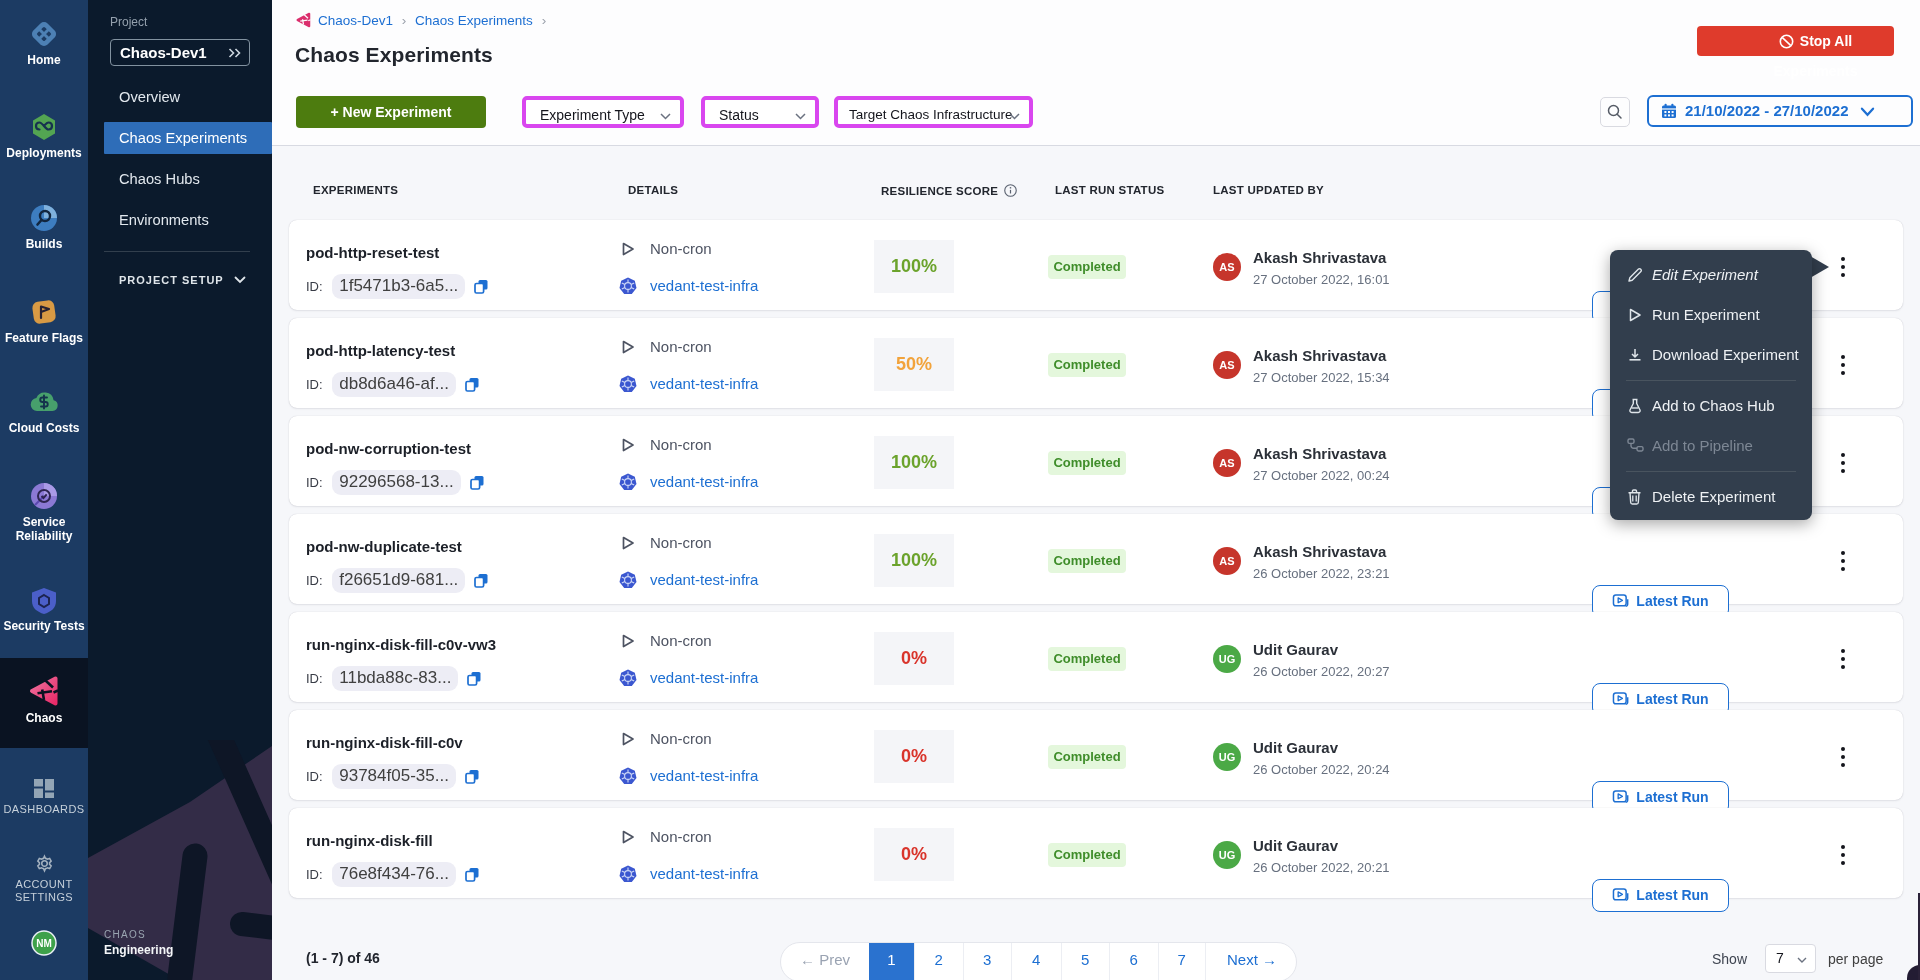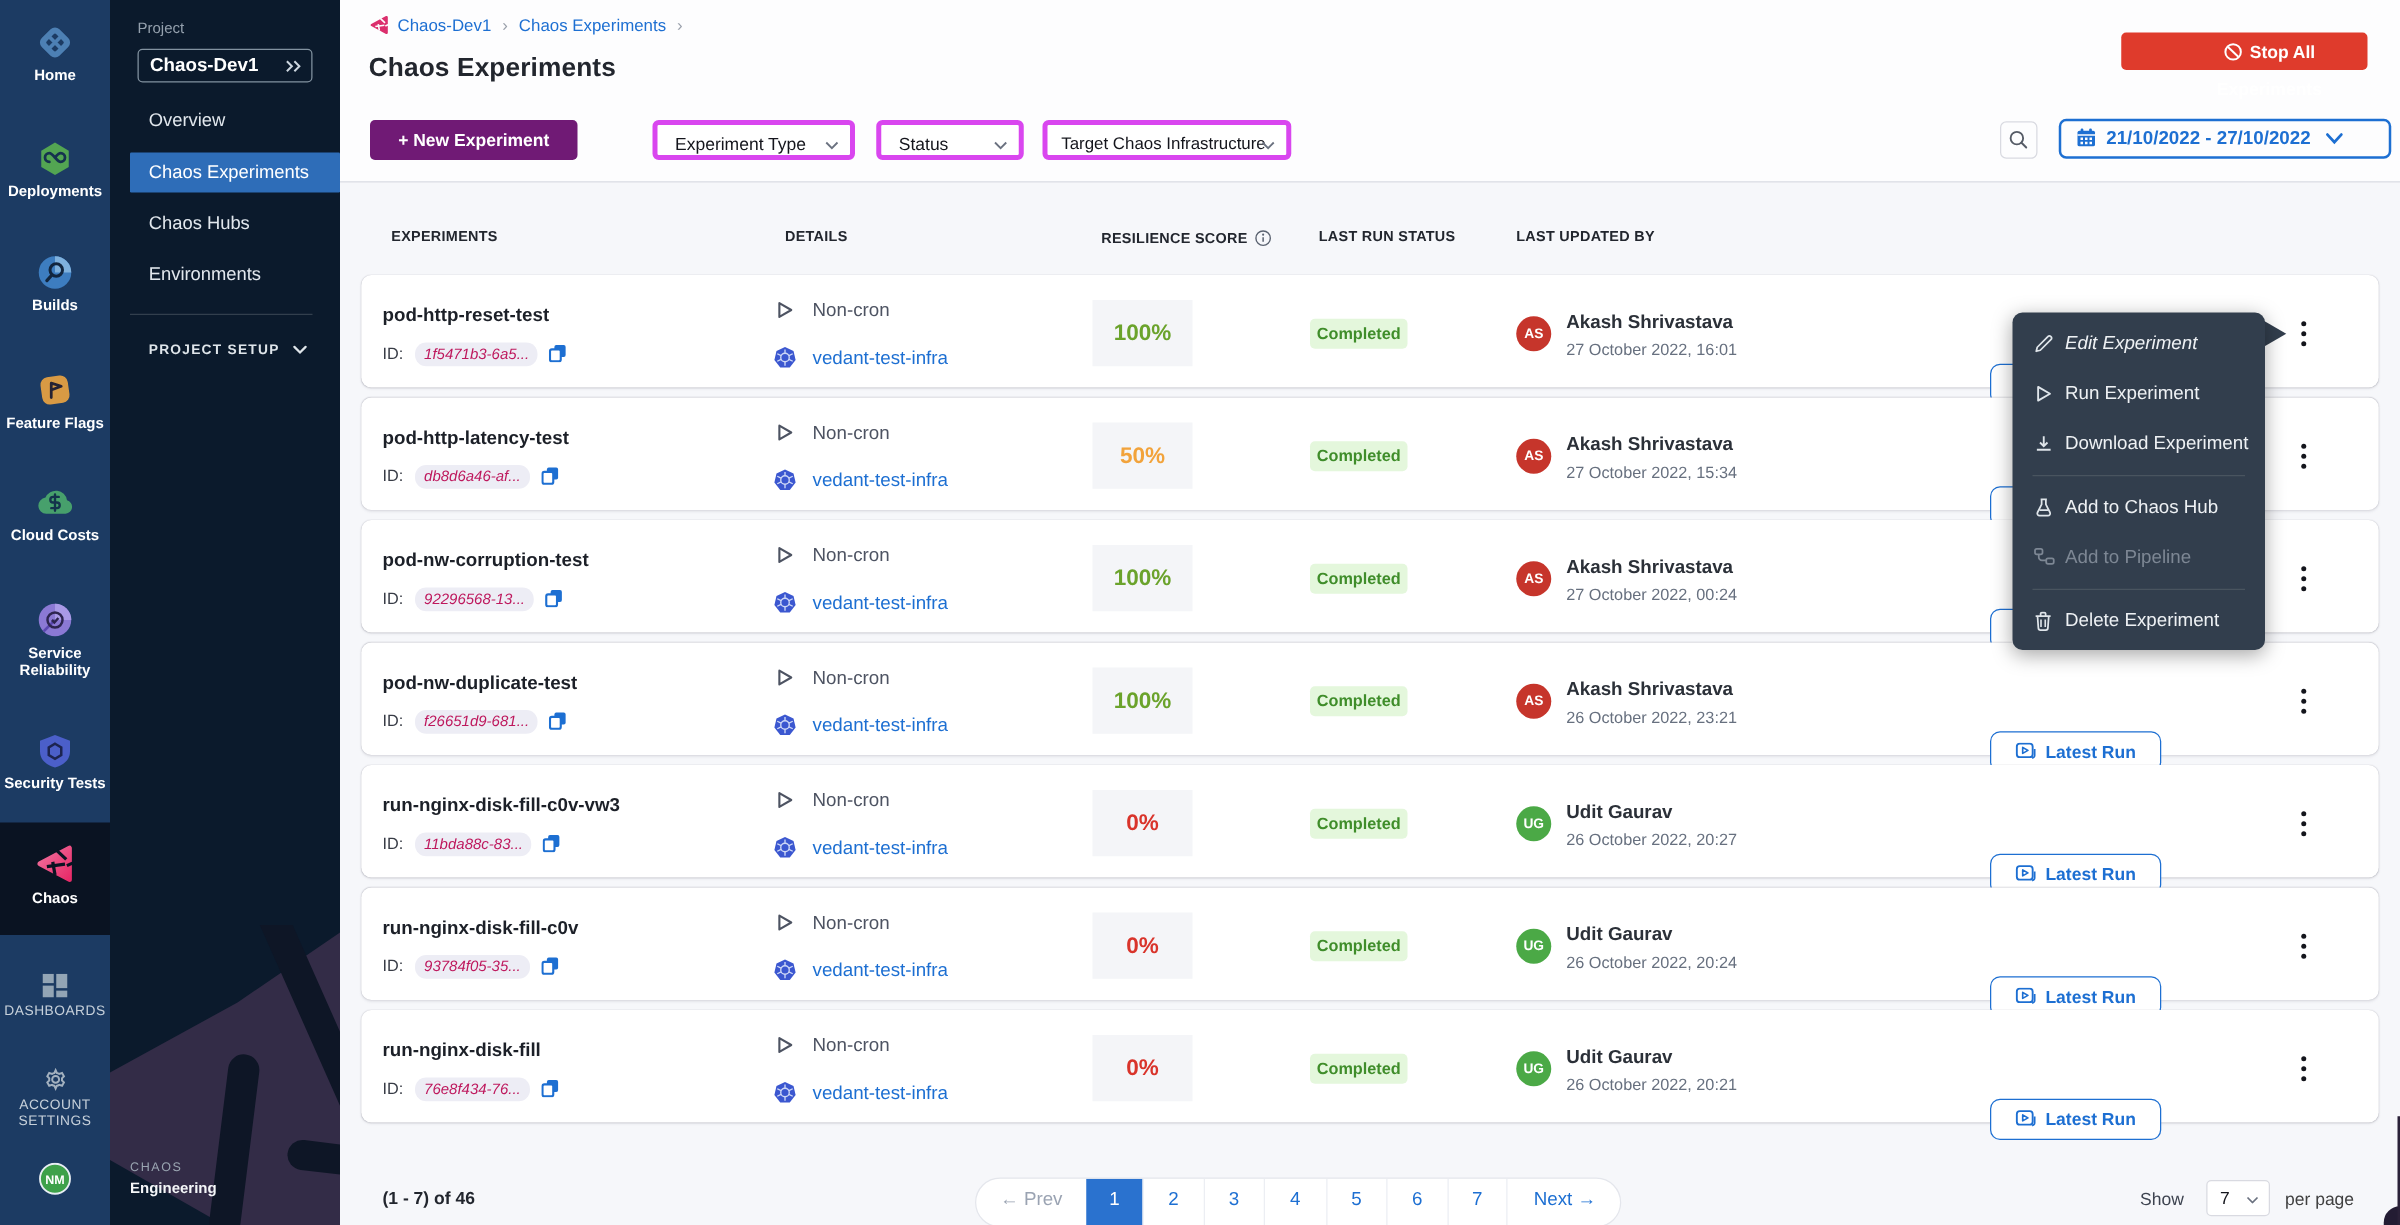--- a/index.html
+++ b/index.html
@@ -26,31 +26,31 @@
   #watermark { position:absolute; left:0; top:740px; z-index:1; }
   
   #main { position:absolute; left:272px; top:0; width:1648px; height:980px; background:#f6f7fa; }
   #header { position:absolute; left:0; top:0; width:1648px; height:146px; background:#fdfdfe; border-bottom:1px solid #d8dae2; }
   .crumb { position:absolute; top:12px; left:24px; font-size:13.5px; color:#1d6fd2; }
   .crumb svg { vertical-align:-3px; margin-right:7px; }
   .crumb .sep { color:#9aa0ab; margin:0 5px; }
   #title { position:absolute; top:43px; left:23px; font-size:21px; font-weight:bold; color:#22262e; letter-spacing:0.1px;}
   #stopbtn { position:absolute; top:26px; left:1425px; width:197px; height:30px; background:#df3b2c; border-radius:4px; color:#fff; font-size:14px; font-weight:bold; line-height:30px; text-align:center;padding-left:40px;}
   #stopbtn svg { vertical-align:-3px; margin-right:6px; }
-  #newbtn { position:absolute; top:96px; left:24px; width:166px; height:32px; background:#701a75; border-radius:4px; color:#fff; font-size:14px; font-weight:bold; text-align:center; line-height:32px; }
+  #newbtn { position:absolute; top:96px; left:24px; width:190px; height:32px; background:#4d7c0f; border-radius:4px; color:#fff; font-size:14px; font-weight:bold; text-align:center; line-height:32px; }
   .drop { position:absolute; top:96px; height:32px; background:#fff; border:4px solid #d946ef; border-radius:5px; font-size:14px; color:#14151c; line-height:30px; padding-left:14px;margin-left:44px; }
   .drop svg { position:absolute; right:9px; top:13px; }
   #searchbtn { position:absolute; top:97px; left:1328px; width:30px; height:30px; border:1px solid #d9dae1; border-radius:5px; background:#fdfdfe; }
   #datebtn { position:absolute; top:95px; left:1375px; width:266px; height:32px; border:2px solid #1d6fd2; border-radius:6px; background:#fdfdfe; color:#1d6fd2; font-size:15px; font-weight:bold; line-height:28px; }
   
   .th { position:absolute; top:184px; font-size:11.5px; font-weight:bold; color:#22262e; letter-spacing:0.25px; }
   .card { position:absolute; left:17px; width:1614px; height:90px; background:#fff; border-radius:8px; box-shadow:0 0 1px rgba(40,41,61,0.24), 0 1px 2px rgba(96,97,112,0.12); }
   .ename { position:absolute; left:17px; top:24px; font-size:15px; font-weight:bold; color:#1c2028; }
   .idrow { position:absolute; left:17px; top:54px; font-size:13px; color:#383c46; }
-  .idpill { display:inline-block; background:#ededf5; border-radius:9px; color:#be185d; padding:2px 7px 3px; margin-left:6px; font-size:12px;font-style:italic; }
+  .idpill { display:inline-block; background:#ededf5; border-radius:9px; color:#404040; padding:2px 7px 3px; margin-left:6px; font-size:17px; }
   .idrow svg { vertical-align:-3px; margin-left:9px; }
   .det1 { position:absolute; left:331px; top:20px; font-size:15px; color:#4d5362; }
   .det1 svg { vertical-align:-3px; margin-right:14px; }
   .det2 { position:absolute; left:330px; top:57px; font-size:15px; color:#1d6fd2; }
   .det2 svg { vertical-align:-4px; margin-right:13px; }
   .score { position:absolute; left:585px; top:20px; width:80px; height:53px; background:#f4f5f8; text-align:center; font-size:18px; font-weight:bold; line-height:53px; }
   .badge { position:absolute; left:759px; top:35px; width:78px; height:24px; background:#e4f7dc; border-radius:4px; color:#3f8d2a; font-size:13px; font-weight:bold; text-align:center; line-height:24px; }
   .avatar { position:absolute; left:924px; top:33px; width:28px; height:28px; border-radius:50%; background:#c23e38; color:#fff; font-size:11px; font-weight:bold; text-align:center; line-height:28px; }
   .uname { position:absolute; left:964px; top:29px; font-size:15px; font-weight:bold; color:#2b3038; }
   .udate { position:absolute; left:964px; top:52px; font-size:13px; color:#67707f; }

